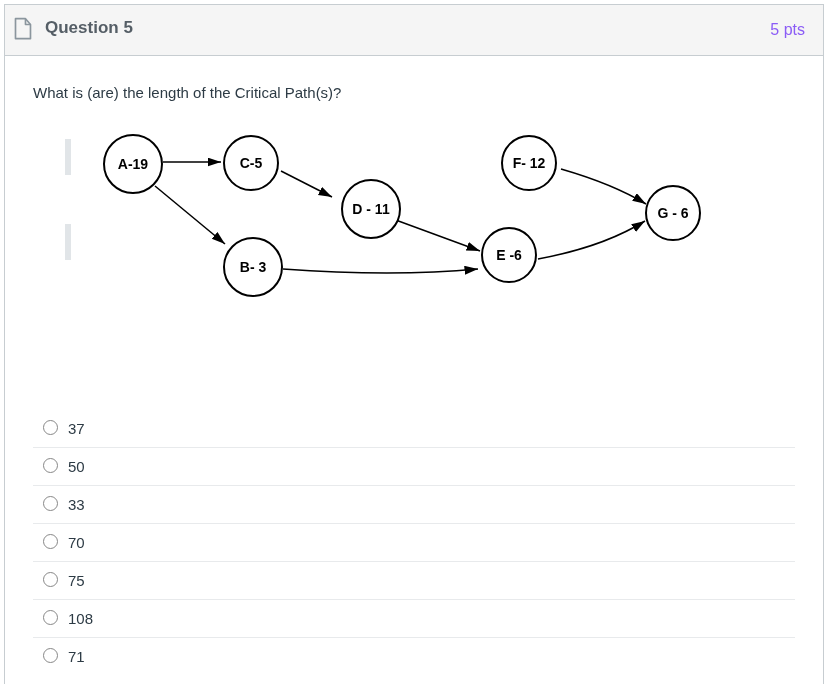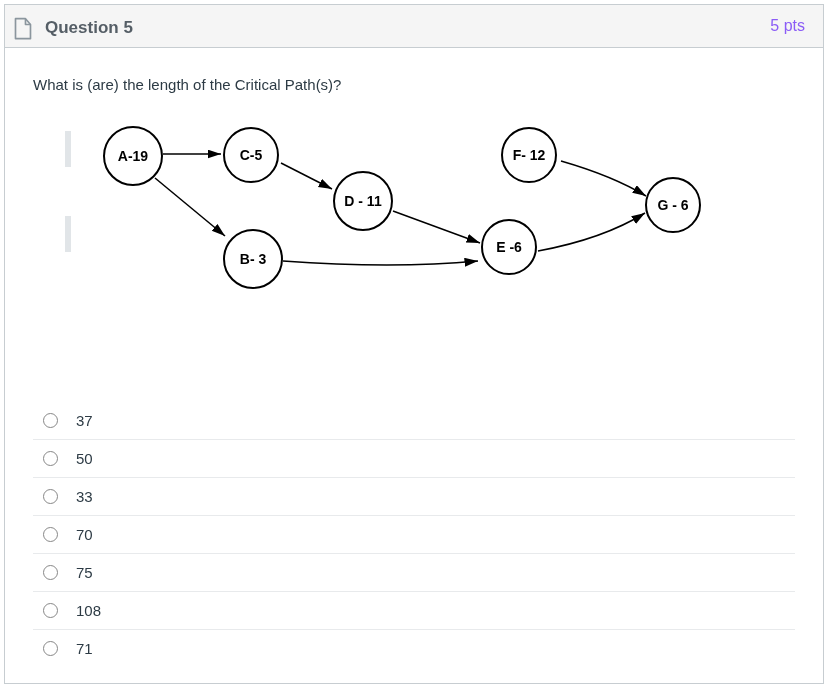--- a/index.html
+++ b/index.html
@@ -9,25 +9,25 @@
       padding: 4px;
       color: #2d3b45;
     }
     .question-card {
       border: 1px solid #c7cdd1;
       width: 820px;
       background: #fff;
     }
     .question-header {
       display: flex;
-      align-items: flex-start;
+      align-items: flex-end;
       justify-content: space-between;
       border-bottom: 1px solid #c7cdd1;
       background: #f5f5f5;
-      padding: 12px 18px 8px 8px;
+      padding: 12px 18px 16px 8px;
     }
     .header-left {
       display: flex;
       align-items: center;
       gap: 12px;
     }
     .file-icon {
       width: 20px;
       height: 22px;
       display: inline-block;
@@ -77,22 +77,22 @@
       font-size: 14px;
       background: #fff;
       color: #000;
       white-space: nowrap;
     }
     .answer-list {
       border-top: 1px dashed transparent;
     }
     .answer-row {
       display: flex;
-      align-items: center;
-      gap: 18px;
+      align-items: flex-start;
+      gap: 10px;
       padding: 10px 2px 10px 10px;
       border-bottom: 1px solid #e8eaec;
       font-size: 15px;
       color: #2d3b45;
     }
     .answer-row:last-child { border-bottom: none; padding-bottom: 16px; }
     .radio {
       appearance: none;
       width: 15px;
       height: 15px;
@@ -156,21 +156,21 @@
 
         <path d="M505 130 Q 570 118 612 92" fill="none" stroke="#000" stroke-width="1.5" marker-end="url(#arrow)"></path>
       </svg>
 
       <div class="node" style="left:70px; top:5px; width:60px; height:60px;">
           <span>A-19</span>
         </div>
       <div class="node" style="left:190px; top:6px; width:56px; height:56px;">
           <span>C-5</span>
         </div>
-      <div class="node" style="left:300px; top:50px; width:60px; height:60px;">
+      <div class="node" style="left:308px; top:50px; width:60px; height:60px;">
           <span>D - 11</span>
         </div>
       <div class="node" style="left:468px; top:6px; width:56px; height:56px;">
           <span>F- 12</span>
         </div>
       <div class="node" style="left:190px; top:108px; width:60px; height:60px;">
           <span>B- 3</span>
         </div>
       <div class="node" style="left:448px; top:98px; width:56px; height:56px;">
           <span>E -6</span>

